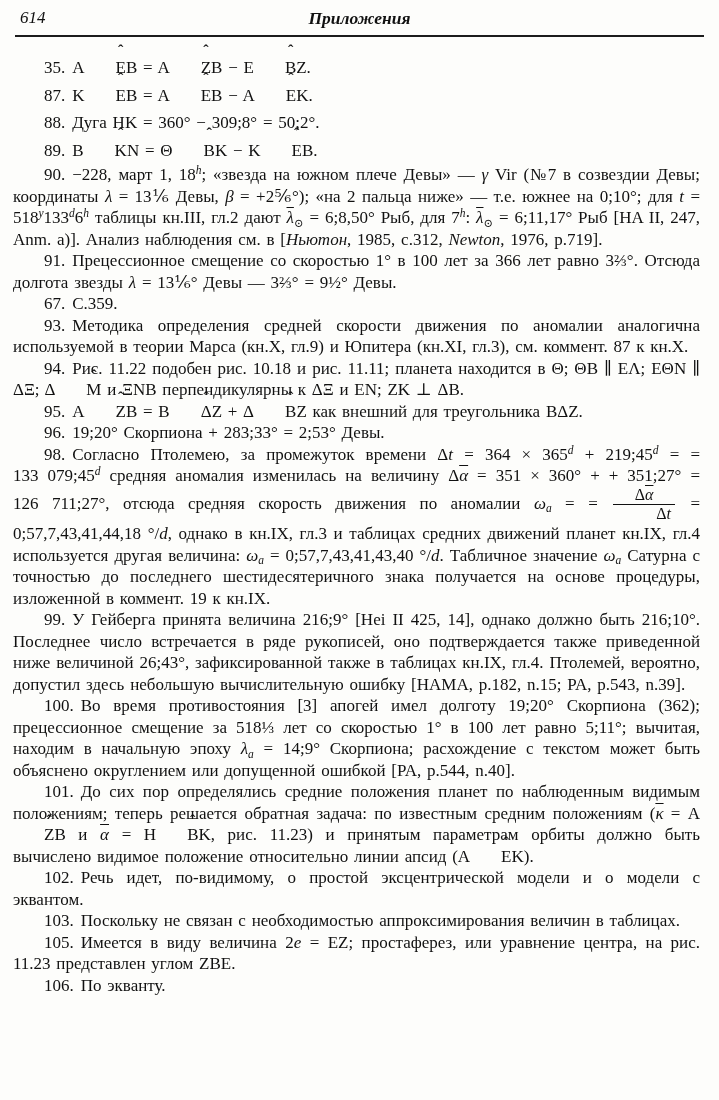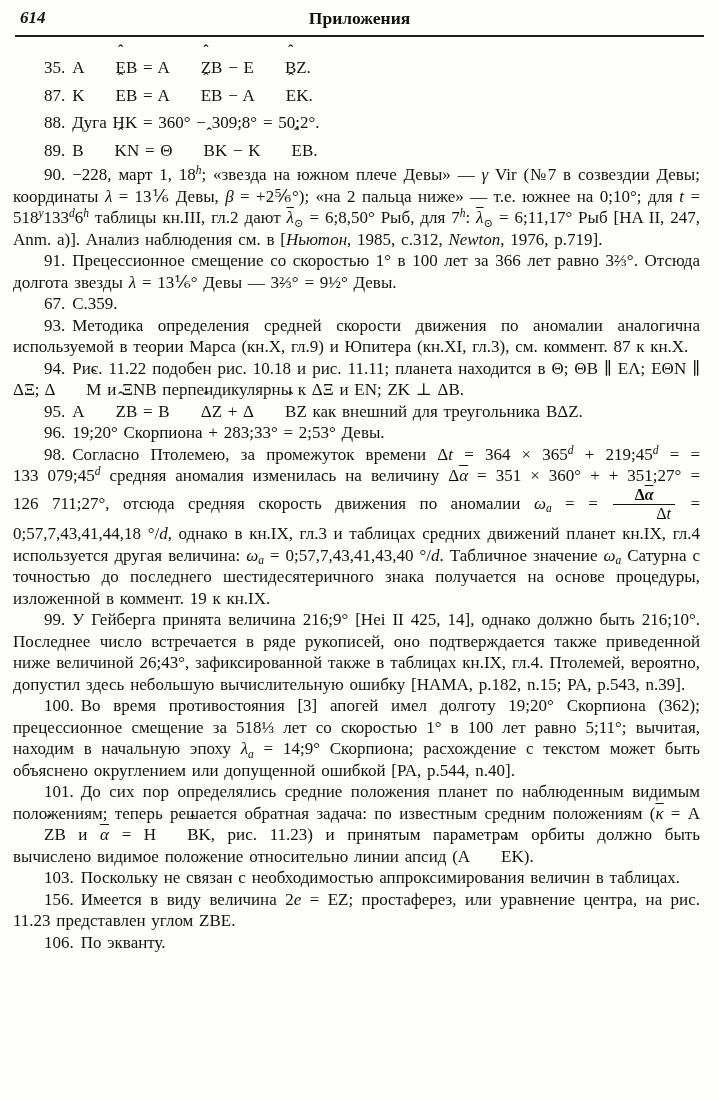--- a/index.html
+++ b/index.html
@@ -6,24 +6,24 @@
   body {
     width: 719px; height: 1100px; overflow: hidden;
     background: #fdfdfb;
     color: #111;
     font-family: "Liberation Serif", "DejaVu Serif", serif;
   }
   .page { padding: 6px 13px 0 13px; position: relative; }
   header { position: relative; height: 26px; }
   .pagenum {
     position: absolute; left: 7px; top: 2px;
-    font-style: italic; font-weight: bold; font-size: 17px;
+    font-style: italic; font-weight: normal; font-size: 17px;
   }
   .htitle {
-    text-align: center; font-weight: bold;
+    text-align: center; font-style: italic; font-weight: bold;
     font-size: 17.5px; padding-top: 2px;
   }
   .rule { border: 0; border-top: 2px solid #1c1c1c; margin: 3px 2px 0 2px; }
   main {
     margin-top: 17px;
     font-size: 17px; line-height: 21.5px;
     text-align: justify;
     word-spacing: 1.5px;
     padding: 0 6px 0 0;
   }
@@ -44,21 +44,21 @@
     position: relative; top: -0.5em; font-style: italic;
   }
   .ssub {
     font-size: 11.5px; line-height: 0; vertical-align: baseline;
     position: relative; top: 0.32em; font-style: italic;
   }
   .frac {
     display: inline-block; vertical-align: middle; text-align: center;
     line-height: 1.05; font-size: 16px; margin: 0 2px; text-indent: 0;
   }
-  .fnum { display: block; border-bottom: 1.4px solid #111; padding: 0 4px 1px 4px; font-weight: bold; }
+  .fnum { display: block; border-bottom: 1.4px solid #111; padding: 0 4px 1px 4px; }
   .fden { display: block; padding: 1px 4px 0 4px; margin-left: 39px; }
 </style>
 </head>
 <body>
 
 <div class="page">
   <header>
     <span class="pagenum">614</span>
     <div class="htitle">Приложения</div>
   </header>
@@ -72,17 +72,18 @@
       <p class="note"><span class="nnum">91.</span><span>Прецессионное смещение со скоростью 1° в 100 лет за 366 лет равно 3⅔°. Отсюда долгота звезды <span class="it">λ</span> = 13⅙° Девы — 3⅔° = 9½° Девы.</span></p>
       <p class="note"><span class="nnum">67.</span><span>С.359.</span></p>
       <p class="note"><span class="nnum">93.</span><span>Методика определения средней скорости движения по аномалии аналогична используемой в теории Марса (кн.X, гл.9) и Юпитера (кн.XI, гл.3), см. коммент. 87 к кн.X.</span></p>
       <p class="note"><span class="nnum">94.</span><span>Рис. 11.22 подобен рис. 10.18 и рис. 11.11; планета находится в Θ; ΘB ∥ EΛ; EΘN ∥ ΔΞ; Δ<span class="hat"><span class="hat-mark">ˆ</span>M</span> и ΞNB перпендикулярны к ΔΞ и EN; ZK ⊥ ΔB.</span></p>
       <p class="note"><span class="nnum">95.</span><span>A<span class="hat"><span class="hat-mark">ˆ</span>Z</span>B = B<span class="hat"><span class="hat-mark">ˆ</span>Δ</span>Z + Δ<span class="hat"><span class="hat-mark">ˆ</span>B</span>Z как внешний для треугольника BΔZ.</span></p>
       <p class="note"><span class="nnum">96.</span><span>19;20° Скорпиона + 283;33° = 2;53° Девы.</span></p>
       <p class="note"><span class="nnum">98.</span><span>Согласно Птолемею, за промежуток времени Δ<span class="it">t</span> = 364 × 365<span class="sup">d</span> + 219;45<span class="sup">d</span> = = 133&nbsp;079;45<span class="sup">d</span> средняя аномалия изменилась на величину Δ<span class="bar it">α</span> = 351 × 360° + + 351;27° = 126&nbsp;711;27°, отсюда средняя скорость движения по аномалии <span class="it">ω</span><span class="ssub">a</span> = = <span class="frac"><span class="fnum">Δ<span class="bar it">α</span></span><span class="fden">Δ<span class="it">t</span></span></span> = 0;57,7,43,41,44,18 °/<span class="it">d</span>, однако в кн.IX, гл.3 и таблицах средних движений планет кн.IX, гл.4 используется другая величина: <span class="it">ω</span><span class="ssub">a</span> = 0;57,7,43,41,43,40 °/<span class="it">d</span>. Табличное значение <span class="it">ω</span><span class="ssub">a</span> Сатурна с точностью до последнего шестидесятеричного знака получается на основе процедуры, изложенной в коммент. 19 к кн.IX.</span></p>
       <p class="note"><span class="nnum">99.</span><span>У Гейберга принята величина 216;9° [Hei II 425, 14], однако должно быть 216;10°. Последнее число встречается в ряде рукописей, оно подтверждается также приведенной ниже величиной 26;43°, зафиксированной также в таблицах кн.IX, гл.4. Птолемей, вероятно, допустил здесь небольшую вычислительную ошибку [HAMA, p.182, n.15; PA, p.543, n.39].</span></p>
       <p class="note"><span class="nnum">100.</span><span>Во время противостояния [3] апогей имел долготу 19;20° Скорпиона (362); прецессионное смещение за 518⅓ лет со скоростью 1° в 100 лет равно 5;11°; вычитая, находим в начальную эпоху <span class="it">λ</span><span class="ssub">a</span> = 14;9° Скорпиона; расхождение с текстом может быть объяснено округлением или допущенной ошибкой [PA, p.544, n.40].</span></p>
       <p class="note"><span class="nnum">101.</span><span>До сих пор определялись средние положения планет по наблюденным видимым положениям; теперь решается обратная задача: по известным средним положениям (<span class="bar it">κ</span> = A<span class="hat"><span class="hat-mark">ˆ</span>Z</span>B и <span class="bar it">α</span> = H<span class="hat"><span class="hat-mark">ˆ</span>B</span>K, рис. 11.23) и принятым параметрам орбиты должно быть вычислено видимое положение относительно линии апсид (A<span class="hat"><span class="hat-mark">ˆ</span>E</span>K).</span></p>
+      <p class="note"><span class="nnum">102.</span><span>Речь идет, по-видимому, о простой эксцентрической модели и о модели с эквантом.</span></p>
       <p class="note"><span class="nnum">103.</span><span>Поскольку не связан с необходимостью аппроксимирования величин в таблицах.</span></p>
-      <p class="note"><span class="nnum">156.</span><span>Имеется в виду величина 2<span class="it">e</span> = EZ; простаферез, или уравнение центра, на рис. 11.23 представлен углом ZBE.</span></p>
+      <p class="note"><span class="nnum">105.</span><span>Имеется в виду величина 2<span class="it">e</span> = EZ; простаферез, или уравнение центра, на рис. 11.23 представлен углом ZBE.</span></p>
       <p class="note"><span class="nnum">106.</span><span>По экванту.</span></p>
     </main>
 </div>
 
 </body></html>

